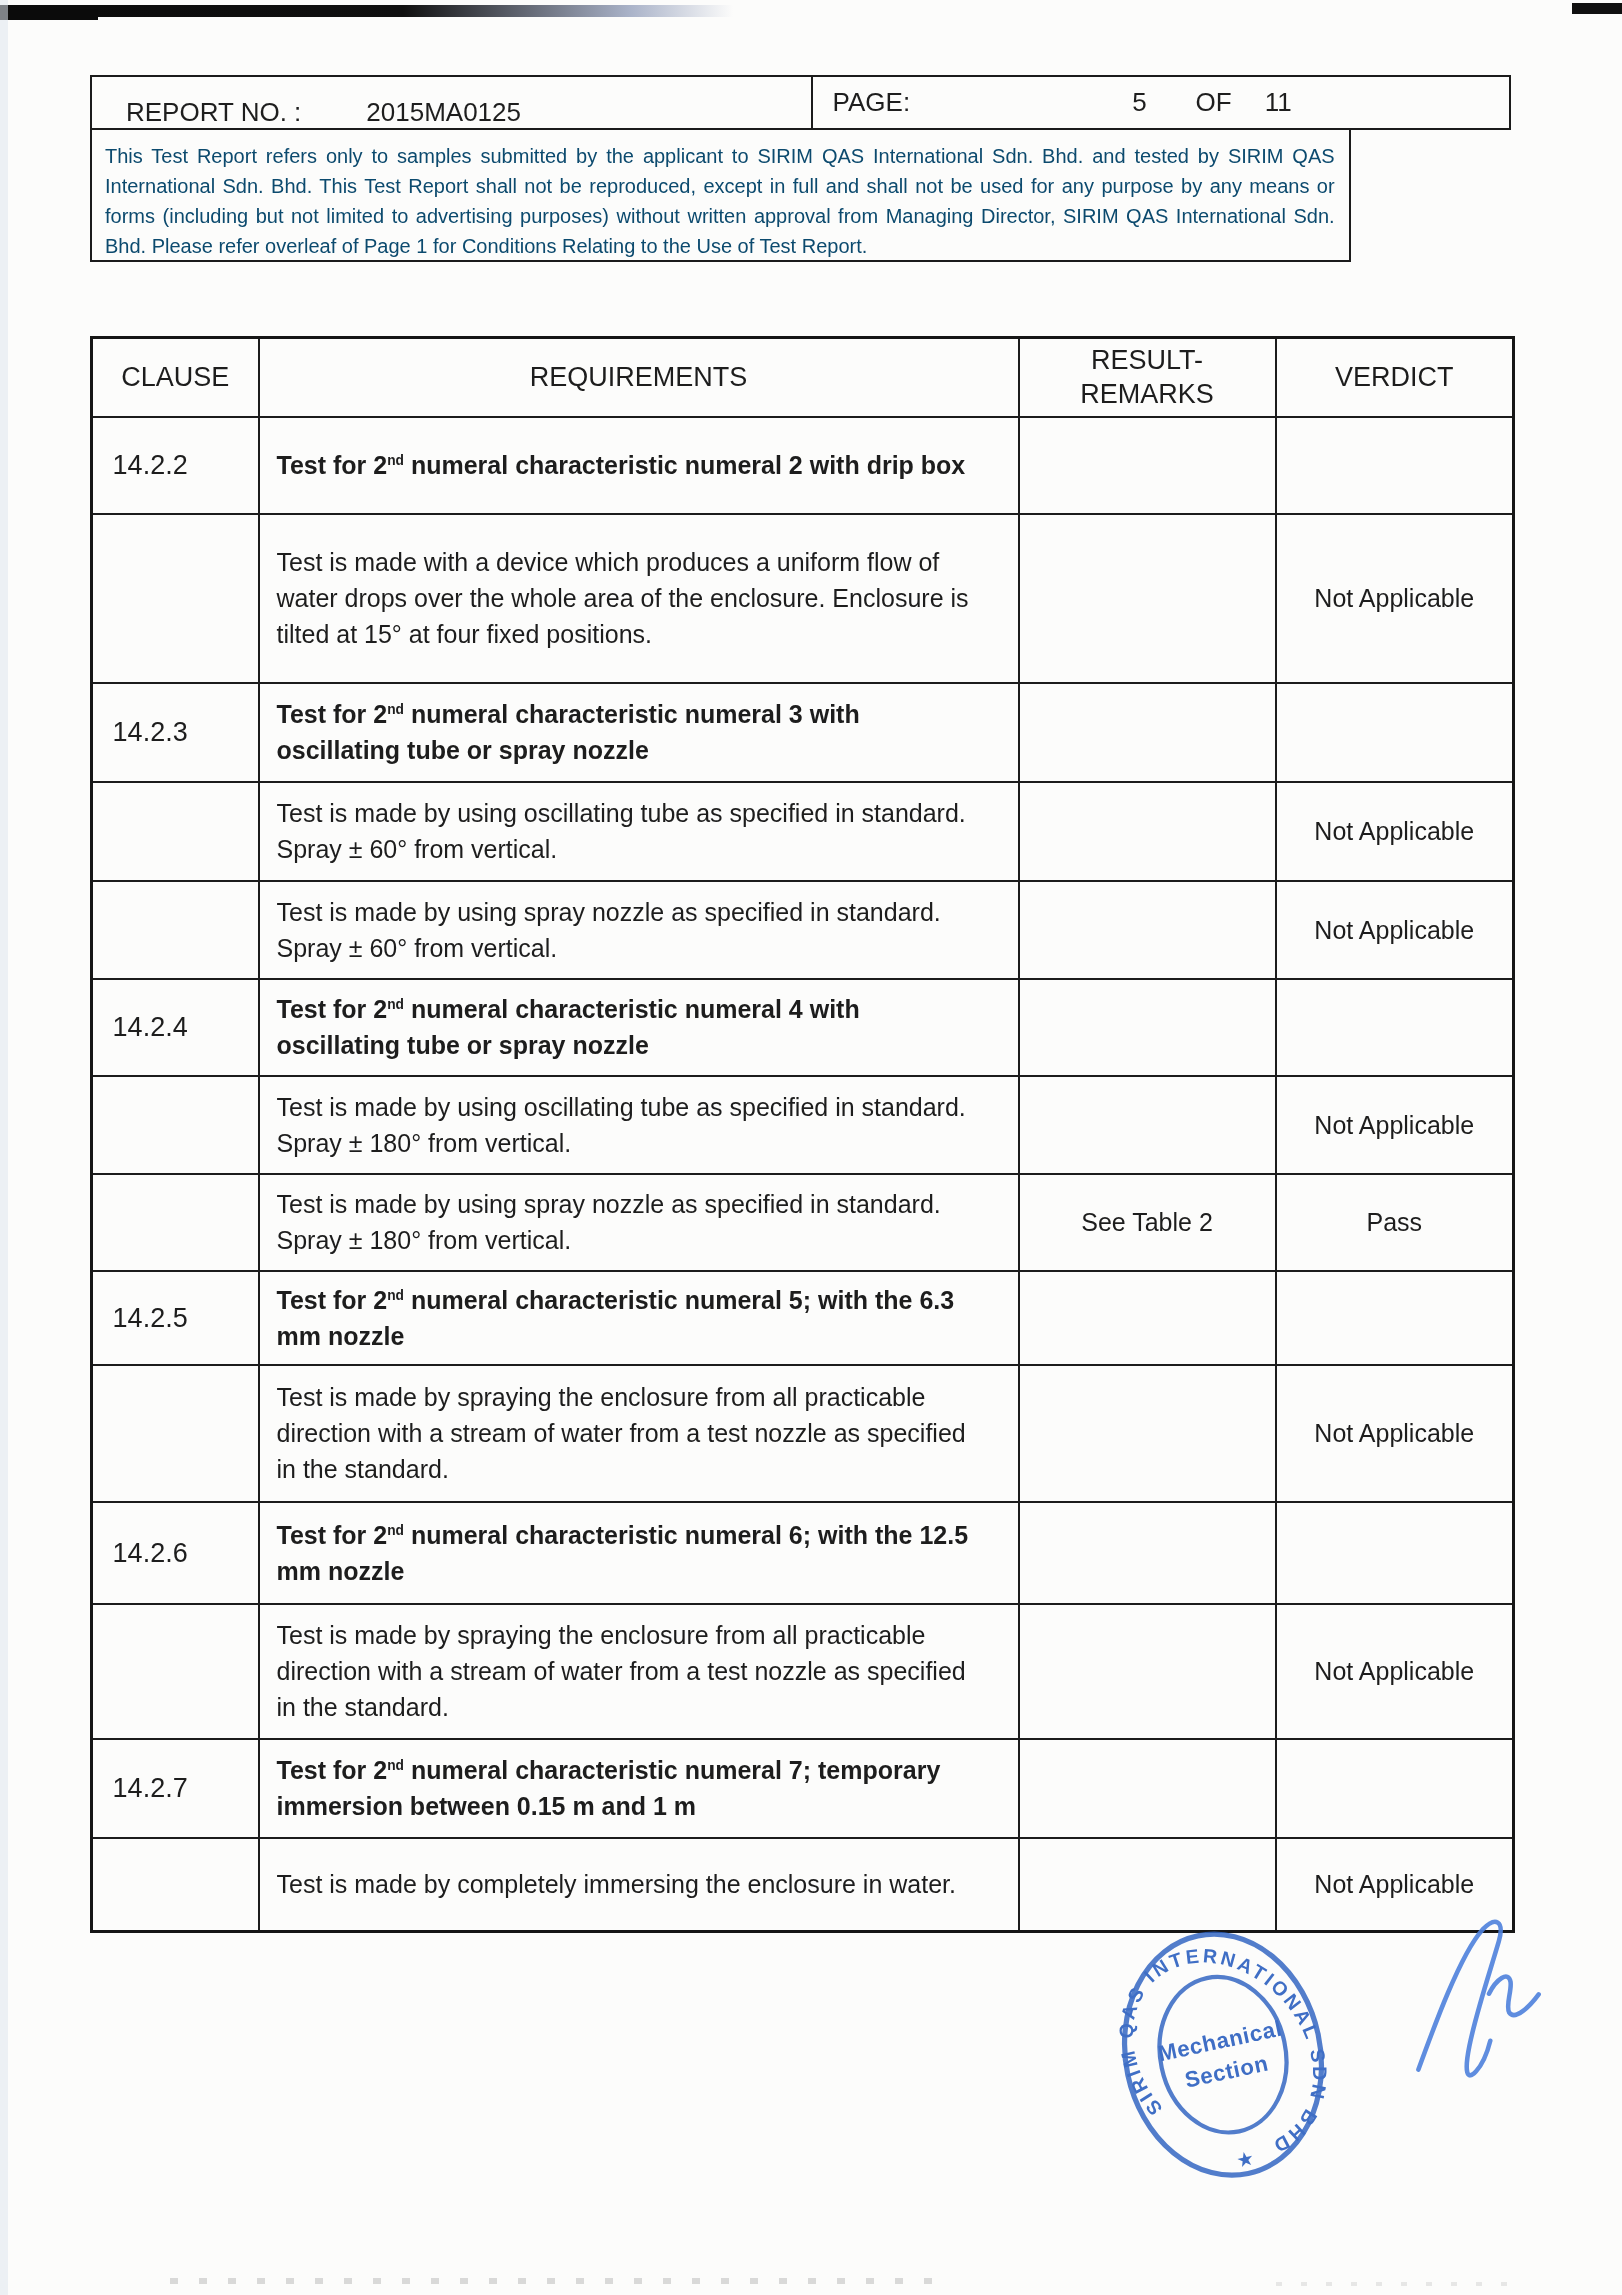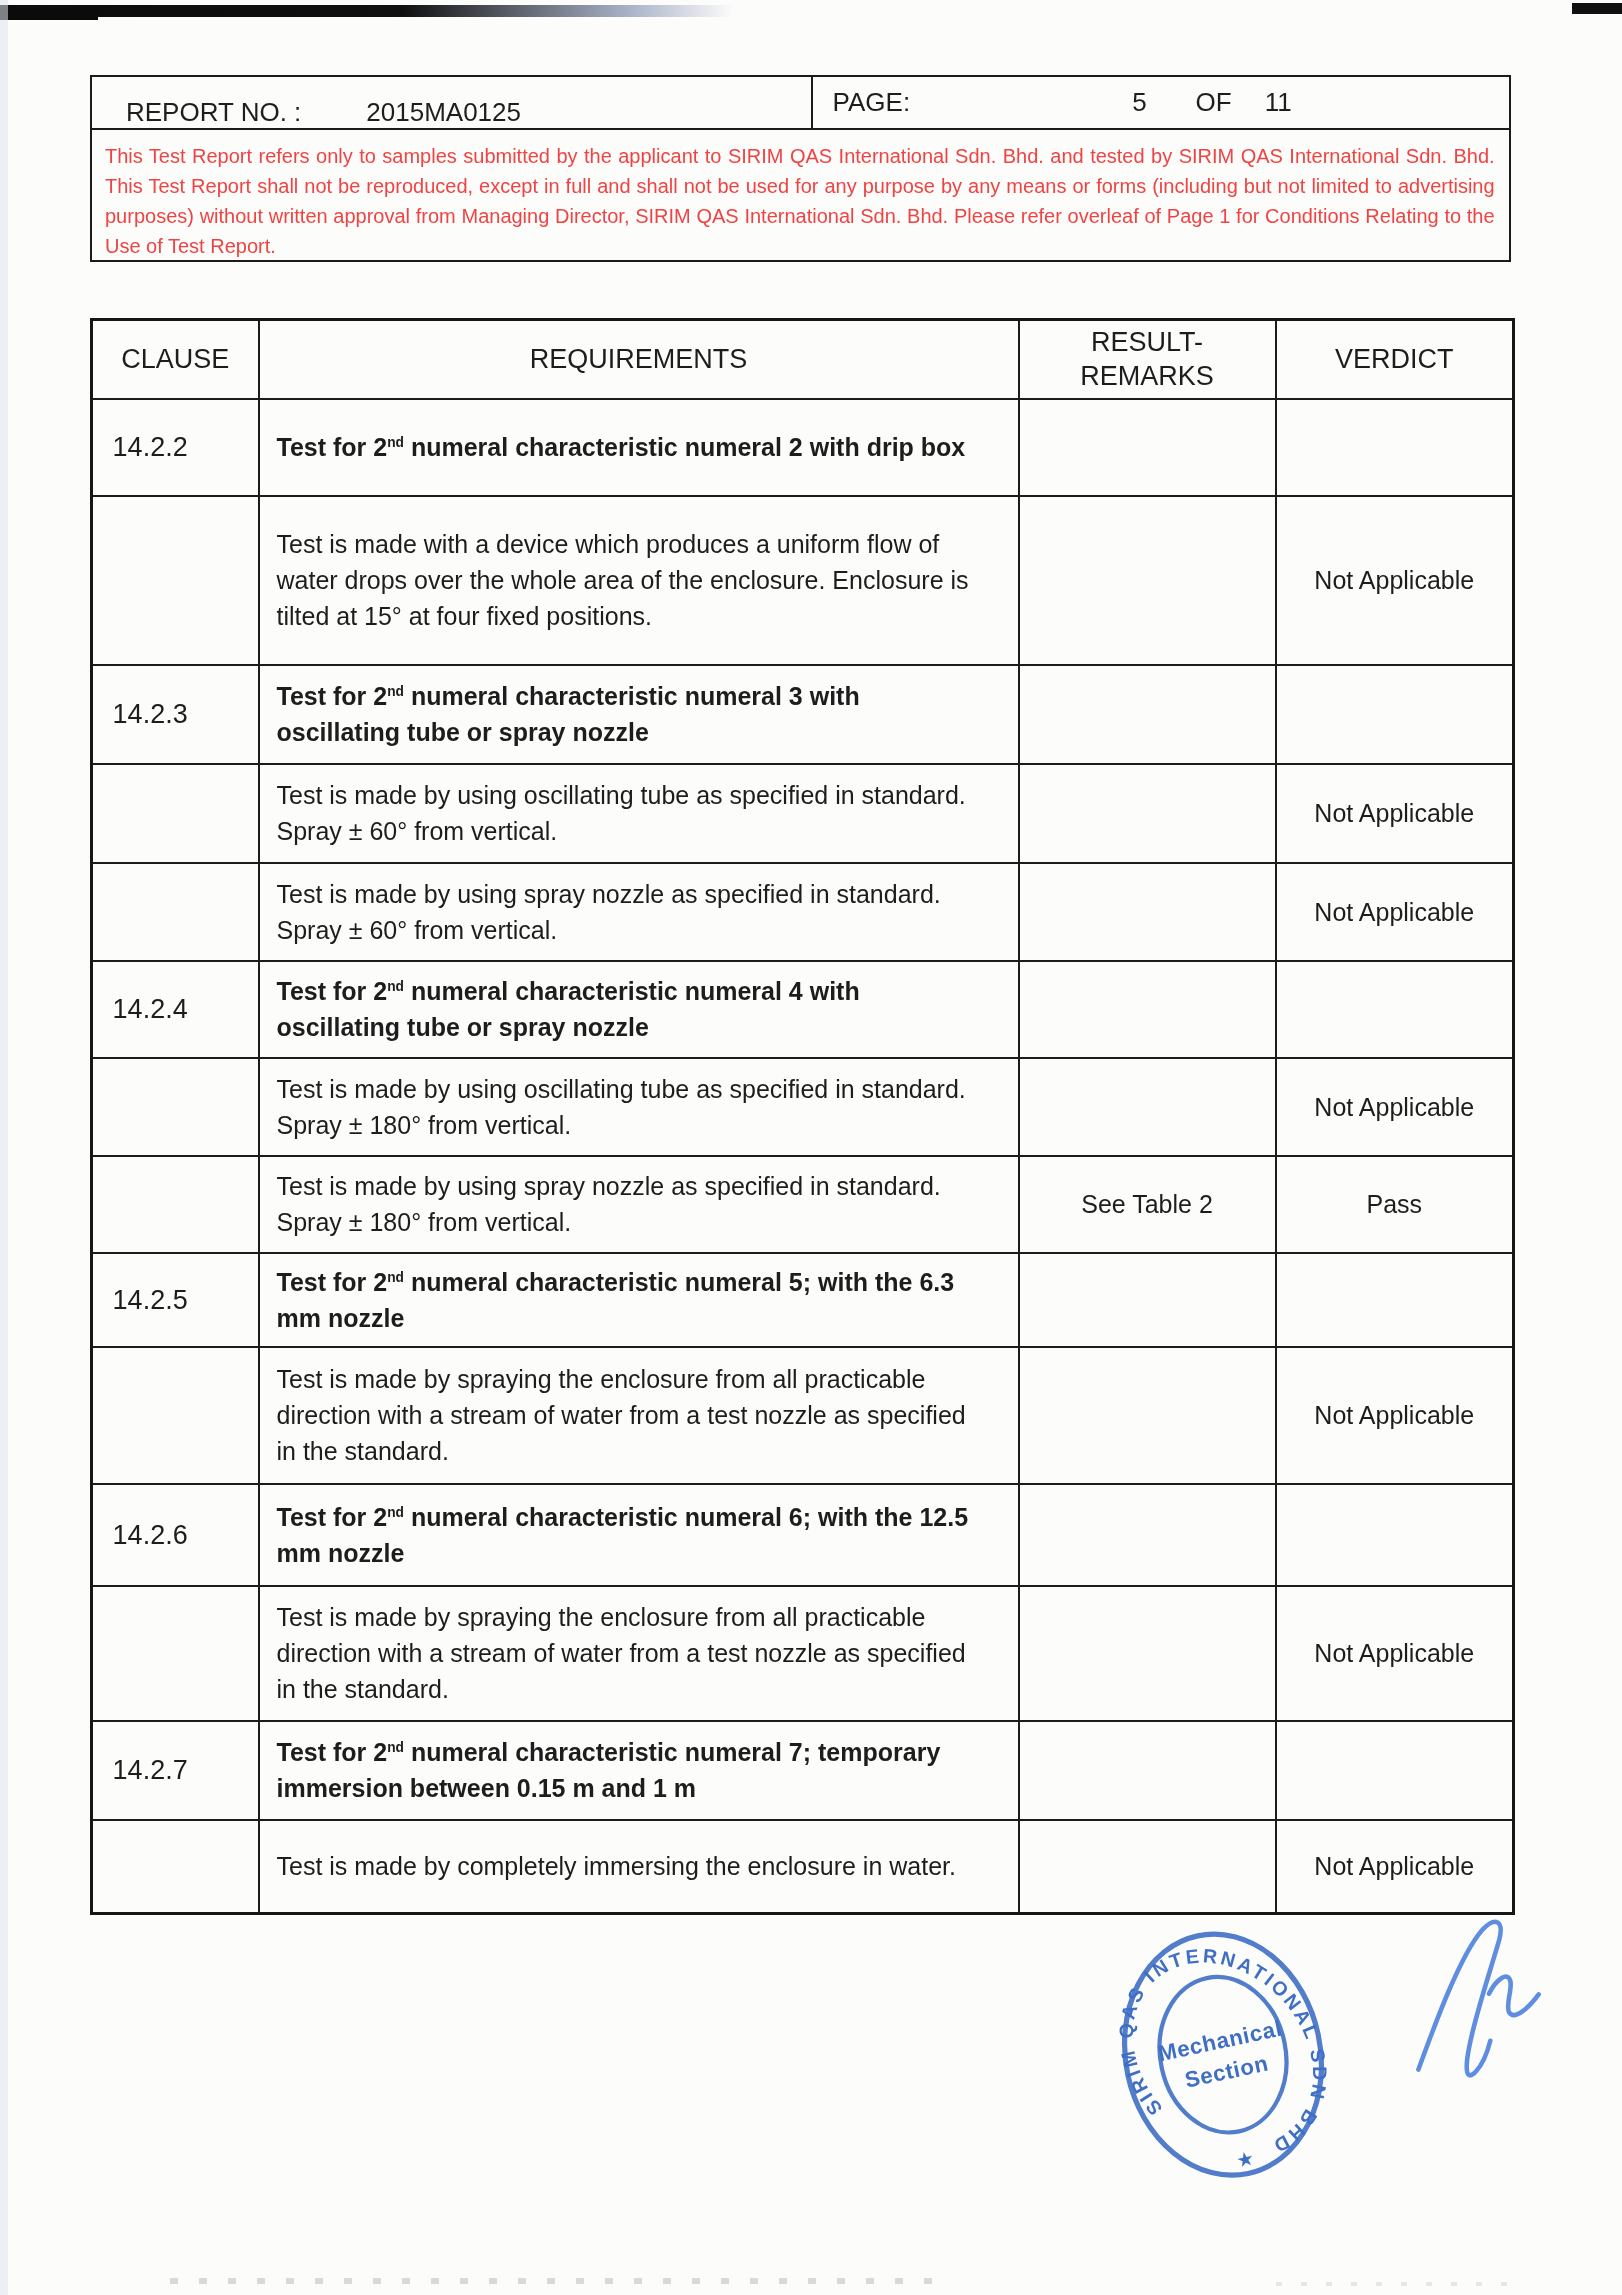--- a/index.html
+++ b/index.html
@@ -41,29 +41,29 @@
   .report-cell-right{
     flex:1;display:flex;align-items:center;padding-left:19.6px;
   }
   .report-value{margin-left:65px;}
   .page-num{margin-left:222px;}
   .page-of{margin-left:49px;}
   .page-total{margin-left:33px;}
 
   
   .disclaimer-box{
-    position:absolute;left:90px;top:130px;width:1421px;height:132px;
+    position:absolute;left:90px;top:130px;width:1261px;height:132px;
     border:2.6px solid #1b1b1b;border-top:none;box-sizing:border-box;
     padding:10.5px 14.4px 0 13px;
-    font-size:20px;line-height:30px;text-align:justify;color:#ef4444;
+    font-size:20px;line-height:30px;text-align:justify;color:#0c4a6e;
   }
 
   
   table.req-table{
-    position:absolute;left:90px;top:318px;width:1421px;
+    position:absolute;left:90px;top:336px;width:1421px;
     border-collapse:collapse;table-layout:fixed;
     font-size:25px;line-height:36px;color:#1d1d1d;
   }
   table.req-table,table.req-table td,table.req-table th{
     border:2px solid #1c1c1c;
   }
   table.req-table{border:3.3px solid #161616;}
   table.req-table td,table.req-table th{
     border-top-width:2.6px;border-bottom-width:2.6px;
     vertical-align:middle;box-sizing:border-box;

